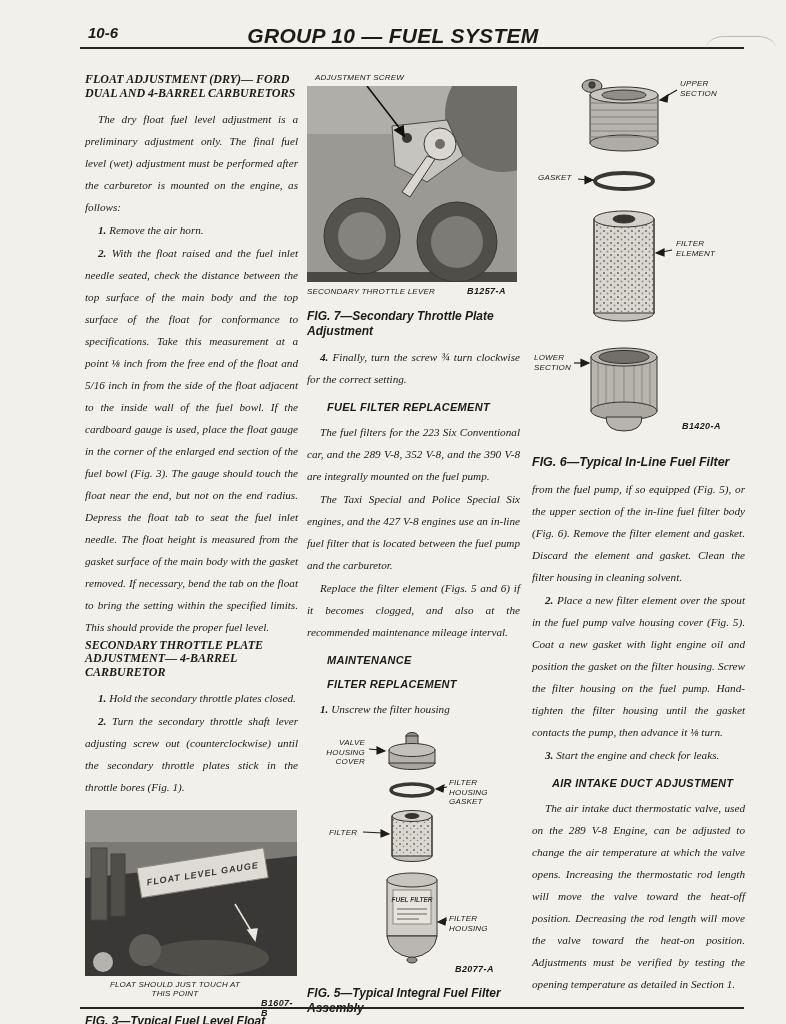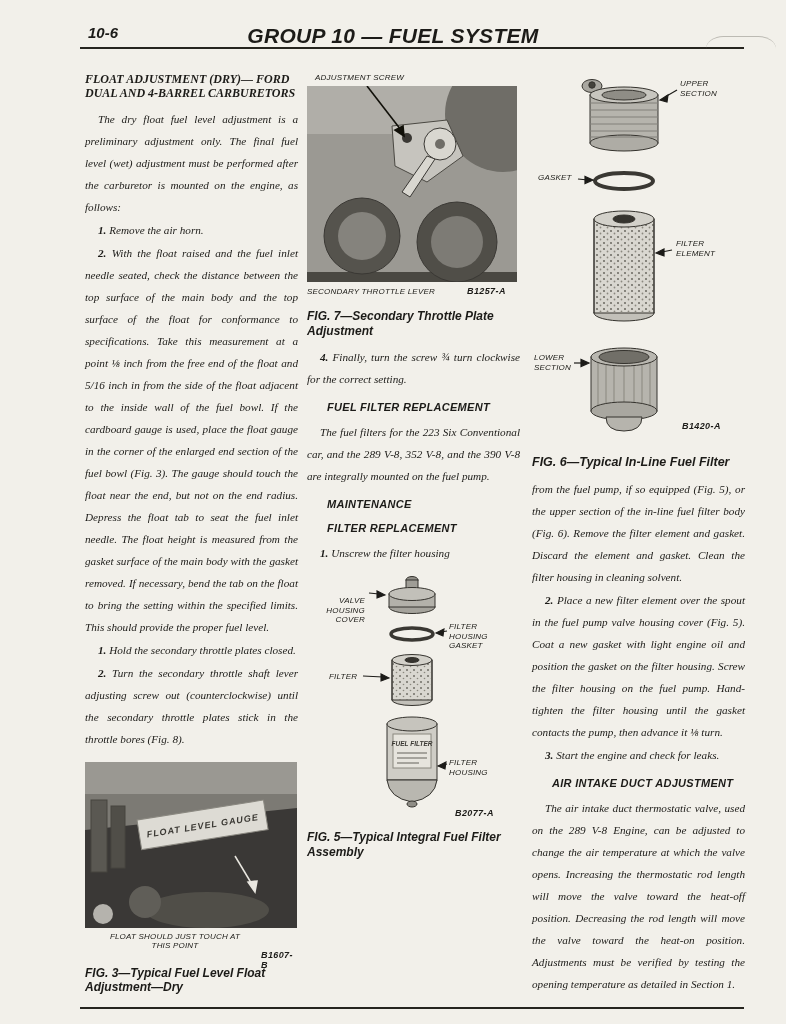--- a/index.html
+++ b/index.html
@@ -47,22 +47,23 @@
   </div>
   <div class="rule top"></div>
   <div class="curl"></div>
 
   <section class="col col1">
     <h3 class="hserif">FLOAT ADJUSTMENT (DRY)— FORD DUAL AND 4-BARREL CARBURETORS</h3>
     <p class="body ind">The dry float fuel level adjustment is a preliminary adjustment only. The final fuel level (wet) adjustment must be performed after the carburetor is mounted on the engine, as follows:</p>
     <p class="body ind"><b class="stepnum">1.</b> <span>Remove the air horn.</span></p>
     <p class="body ind"><b class="stepnum">2.</b> <span>With the float raised and the fuel inlet needle seated, check the distance between the top surface of the main body and the top surface of the float for conformance to specifications. Take this measurement at a point ⅛ inch from the free end of the float and 5/16 inch in from the side of the float adjacent to the inside wall of the fuel bowl. If the cardboard gauge is used, place the float gauge in the corner of the enlarged end section of the fuel bowl (Fig. 3). The gauge should touch the float near the end, but not on the end radius. Depress the float tab to seat the fuel inlet needle. The float height is measured from the gasket surface of the main body with the gasket removed. If necessary, bend the tab on the float to bring the setting within the specified limits. This should provide the proper fuel level.</span></p>
 
+    <h3 class="hserif mt">SECONDARY THROTTLE PLATE ADJUSTMENT— 4-BARREL CARBURETOR</h3>
     <p class="body ind"><b class="stepnum">1.</b> <span>Hold the secondary throttle plates closed.</span></p>
-    <p class="body ind"><b class="stepnum">2.</b> <span>Turn the secondary throttle shaft lever adjusting screw out (counterclockwise) until the secondary throttle plates stick in the throttle bores (Fig. 8).</span></p>
+    <p class="body ind"><b class="stepnum">2.</b> <span>Turn the secondary throttle shaft lever adjusting screw out (counterclockwise) until the secondary throttle plates stick in the throttle bores (Fig. 1).</span></p>
 
     <figure class="fig fig3wrap">
       <svg class="figimg" style="top:0" width="212" height="166" viewBox="0 0 212 166">
         <rect x="0" y="0" width="212" height="166" fill="#3a3836"></rect>
         <rect x="0" y="0" width="212" height="32" fill="#9a9892"></rect>
         <polygon points="0,32 212,32 212,46 0,68" fill="#7c7a74"></polygon>
         <rect x="6" y="38" width="16" height="72" fill="#5a5852" stroke="#46443f"></rect>
         <rect x="26" y="44" width="14" height="62" fill="#504e48" stroke="#46443f"></rect>
         <ellipse cx="122" cy="148" rx="62" ry="18" fill="#504e48"></ellipse>
         <circle cx="60" cy="140" r="16" fill="#605e58"></circle>
@@ -106,20 +107,22 @@
       </svg>
       <span class="figlabel" style="left:0; top:214px; white-space:nowrap;">SECONDARY THROTTLE LEVER</span>
       <span class="figcode" style="left:160px; top:213px;">B1257-A</span>
     </figure>
     <p class="figcaption">FIG. 7—Secondary Throttle Plate Adjustment</p>
 
     <p class="body ind"><b class="stepnum">4.</b> <span>Finally, turn the screw ¾ turn clockwise for the correct setting.</span></p>
 
     <h3 class="hsans">FUEL FILTER REPLACEMENT</h3>
     <p class="body ind">The fuel filters for the 223 Six Conventional car, and the 289 V-8, 352 V-8, and the 390 V-8 are integrally mounted on the fuel pump.</p>
+    <p class="body ind">The Taxi Special and Police Special Six engines, and the 427 V-8 engines use an in-line fuel filter that is located between the fuel pump and the carburetor.</p>
+    <p class="body ind">Replace the filter element (Figs. 5 and 6) if it becomes clogged, and also at the recommended maintenance mileage interval.</p>
 
     <h3 class="hsans">MAINTENANCE</h3>
 
     <h3 class="hsans">FILTER REPLACEMENT</h3>
     <p class="body ind"><b class="stepnum">1.</b> <span>Unscrew the filter housing</span></p>
 
     <figure class="fig fig5wrap">
       <svg class="figimg" style="top:0" width="212" height="248" viewBox="0 0 212 248">
         <defs>
           <pattern id="dots5" width="7" height="6" patternUnits="userSpaceOnUse">
@@ -158,21 +161,21 @@
           <path d="M62 21 L72 22" fill="none"></path>
             <polygon points="78,23 70,19 70,26"></polygon>
           <path d="M140 59 L134 60" fill="none"></path>
             <polygon points="129,61 137,57 136,64"></polygon>
           <path d="M56 104 L76 105" fill="none"></path>
             <polygon points="82,106 74,102 74,109"></polygon>
           <path d="M140 192 L136 193" fill="none"></path>
             <polygon points="131,194 139,190 138,197"></polygon>
         </g>
       </svg>
-      <span class="figlabel tr" style="left:0; top:24px; width:58px;text-align:right;">VALVE HOUSING COVER</span>
+      <span class="figlabel tr" style="left:0; top:10px; width:58px;text-align:right;">VALVE HOUSING COVER</span>
       <span class="figlabel" style="left:142px; top:50px; width:64px;">FILTER HOUSING GASKET</span>
       <span class="figlabel" style="left:22px; top:100px;">FILTER</span>
       <span class="figlabel" style="left:142px; top:186px; width:56px;">FILTER HOUSING</span>
       <span class="figcode" style="left:148px; top:236px;">B2077-A</span>
     </figure>
     <p class="figcaption">FIG. 5—Typical Integral Fuel Filter Assembly</p>
   </section>
 
   <section class="col col3">
     <figure class="fig fig6wrap">

